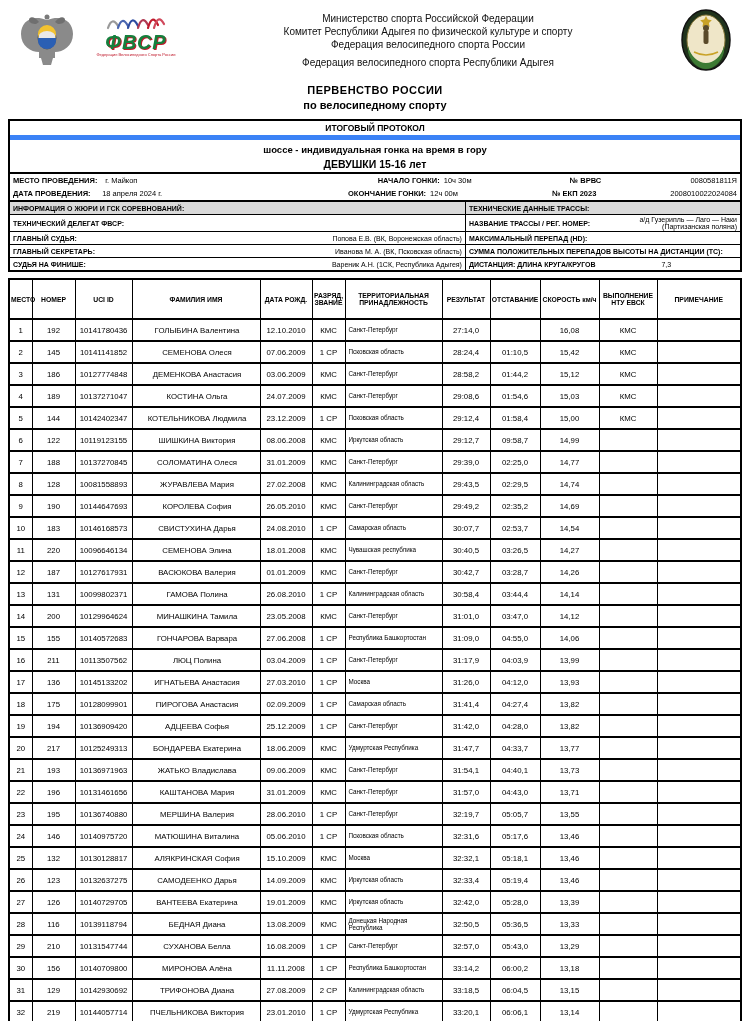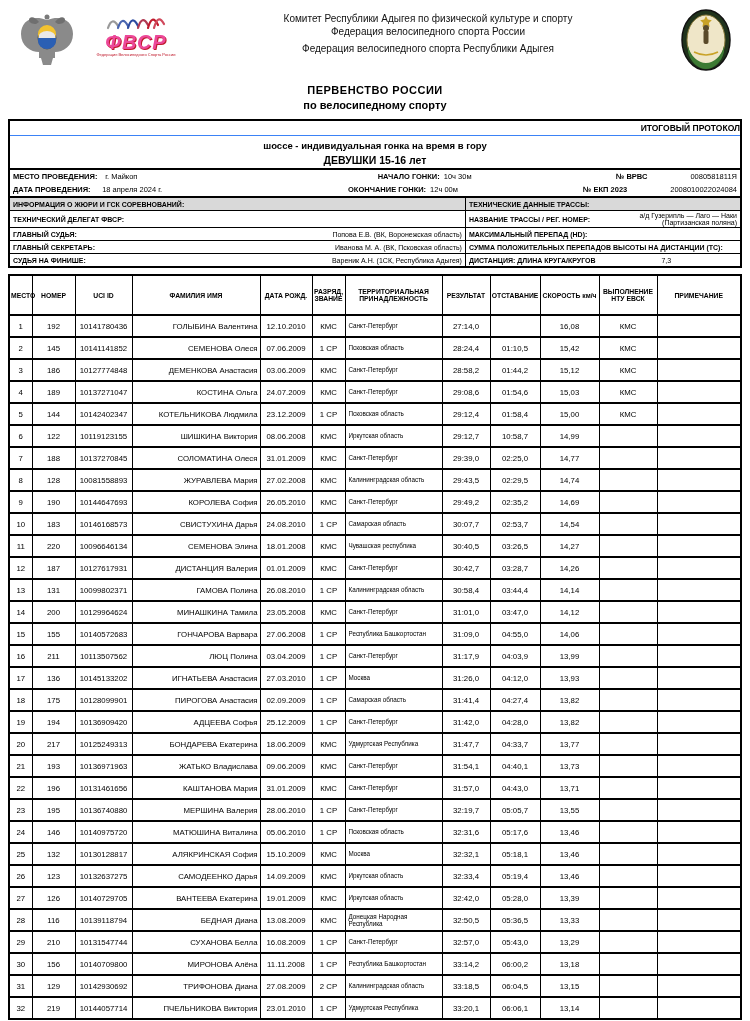--- a/index.html
+++ b/index.html
@@ -4,63 +4,63 @@
 <style>
   html,body { margin:0; padding:0; background:#fff; }
   body { width:750px; font-family:"Liberation Sans", sans-serif; color:#000; }
   .page { padding:4px 8px 0 8px; }
 
   
   .top { display:flex; align-items:flex-start; }
   .logo-box { flex-shrink:0; display:flex; flex-direction:column; align-items:center; }
   .logo-ministry { width:78px; padding-top:8px; }
   .logo-fvsr { width:100px; padding-top:6px; text-align:center; }
-  .fvsr-word { font-size:20px; font-weight:bold; font-style:italic; color:#ec4899;
+  .fvsr-word { font-size:20px; font-weight:bold; font-style:italic; color:#15803d;
                text-shadow:1px 1px 0 #c01a2c; letter-spacing:1px; line-height:1; }
   .fvsr-sub { font-size:4px; color:#c01a2c; line-height:1.2; margin-top:1px; }
   .logo-adygea { width:72px; padding-top:4px; }
   .org-block { flex:1; text-align:center; font-size:10px; line-height:1.32; color:#111; padding-top:8px; }
   .org-block .l4 { margin-top:4px; }
 
   .title { text-align:center; font-weight:bold; font-size:11px; margin-top:12px; letter-spacing:.5px; }
   .subtitle { text-align:center; font-weight:bold; font-size:11px; margin-top:3px; margin-bottom:8px; }
 
   
   .main-box { border:2px solid #000; }
-  .doc-type { text-align:right; font-weight:bold; font-size:8.5px; padding:2px 0; border-bottom:1px solid #3b82f6; }
+  .doc-type { text-align:center; font-weight:bold; font-size:8.5px; padding:2px 16px; border-bottom:5px solid #3b82f6; }
   .discipline { text-align:center; font-weight:bold; font-size:9.5px; padding:4px 0 1px 0; }
   .category { text-align:center; font-weight:bold; font-size:10.5px; padding:2px 0 2px 0; border-bottom:2px solid #000; }
 
   .meta-row { display:flex; align-items:center; font-size:7.5px; height:13px; padding:0 3px; }
   .m-lbl { width:95px; font-weight:bold; }
   .m-val { width:230px; }
   .m-rlbl { width:115px; text-align:right; font-weight:bold; }
   .m-rval { width:130px; padding-left:4px; }
-  .m-nlbl { width:80px; font-weight:bold;text-align:right; }
+  .m-nlbl { width:80px; font-weight:bold; }
   .m-nval { flex:1; text-align:right;margin-left:43px; }
   .meta-bottom { border-bottom:2px solid #000; }
 
   .split { display:flex; border-bottom:1px solid #000; font-size:7px; min-height:12px; align-items:stretch; }
   .split:last-child { border-bottom:none; }
   .sp-left { width:61.5%; border-right:1px solid #000; display:flex; align-items:center;
              justify-content:space-between; padding:1px 3px; }
   .sp-right { flex:1; display:flex; align-items:center; padding:1px 3px; }
   .gray { background:#d9d9d9; font-weight:bold; }
   .sp-lbl { font-weight:bold; white-space:nowrap; }
   .sp-val { text-align:right; }
   .sp-right .sp-val { flex:1; }
   .sp-right .center-val { flex:1; text-align:center; }
 
   
   table.results { width:100%; border-collapse:collapse; margin-top:6px; border:2px solid #000; table-layout:fixed; }
   .results th { border:1px solid #000; border-bottom:2px solid #000; font-size:6.8px; font-weight:bold;
                 height:36px; padding:1px; text-align:center; vertical-align:middle; }
   .results td { border:1px solid #000; border-top:2px solid #000; font-size:7.8px; height:20px;
                 text-align:center; padding:0 2px; overflow:hidden; vertical-align:middle; }
-  .results td.c3 { text-align:right; padding-left:4px; }
+  .results td.c3 { text-align:center; padding-left:4px; }
   .results td.c6 { text-align:left; font-size:6.3px; padding-left:3px; line-height:1.15; }
 </style>
 </head>
 <body>
 
 <div class="page">
 
   <div class="top">
     <div class="logo-box logo-ministry">
       <svg width="60" height="58" viewBox="0 0 60 58">
@@ -82,20 +82,21 @@
           <path d="M24 18 Q28 4 34 16" stroke="#2c4ba0"></path>
           <path d="M34 18 Q38 4 44 15" stroke="#b03a52"></path>
           <path d="M44 18 Q48 3 54 15" stroke="#c01a2c"></path>
           <path d="M50 18 Q54 3 60 14" stroke="#d0495c"></path>
         </g>
       </svg>
       <div class="fvsr-word">ФВСР</div>
       <div class="fvsr-sub">Федерация Велосипедного Спорта России</div>
     </div>
     <div class="org-block">
+      <div>Министерство спорта Российской Федерации</div>
       <div>Комитет Республики Адыгея по физической культуре и спорту</div>
       <div>Федерация велосипедного спорта России</div>
       <div class="l4">Федерация велосипедного спорта Республики Адыгея</div>
     </div>
     <div class="logo-box logo-adygea">
       <svg width="52" height="64" viewBox="0 0 52 64">
         <ellipse cx="26" cy="32" rx="24" ry="30" fill="#20331c" stroke="#111" stroke-width="1.5"></ellipse>
         <ellipse cx="26" cy="32" rx="19" ry="25" fill="#efe6c8" stroke="#8a7a3a" stroke-width="1"></ellipse>
         <path d="M8 38 A19 25 0 0 0 44 38 L44 44 A19 25 0 0 1 8 44 Z" fill="#3c7a33"></path>
         <path d="M26 8 l1.8 3.6 4 .6 -2.9 2.8 .7 4 -3.6-1.9 -3.6 1.9 .7-4 -2.9-2.8 4-.6 Z" fill="#c9a227"></path>
@@ -288,21 +289,21 @@
 
         <tr>
           <td class="c0">6</td>
           <td class="c1">122</td>
           <td class="c2">10119123155</td>
           <td class="c3">ШИШКИНА Виктория</td>
           <td class="c4">08.06.2008</td>
           <td class="c5">КМС</td>
           <td class="c6">Иркутская область</td>
           <td class="c7">29:12,7</td>
-          <td class="c8">10:58,7</td>
+          <td class="c8">09:58,7</td>
           <td class="c9">14,99</td>
           <td class="c10"></td>
           <td class="c11"></td>
         </tr>
 
         <tr>
           <td class="c0">7</td>
           <td class="c1">188</td>
           <td class="c2">10137270845</td>
           <td class="c3">СОЛОМАТИНА Олеся</td>
@@ -373,21 +374,21 @@
           <td class="c8">03:26,5</td>
           <td class="c9">14,27</td>
           <td class="c10"></td>
           <td class="c11"></td>
         </tr>
 
         <tr>
           <td class="c0">12</td>
           <td class="c1">187</td>
           <td class="c2">10127617931</td>
-          <td class="c3">ДИСТАНЦИЯ Валерия</td>
+          <td class="c3">ВАСЮКОВА Валерия</td>
           <td class="c4">01.01.2009</td>
           <td class="c5">КМС</td>
           <td class="c6">Санкт-Петербург</td>
           <td class="c7">30:42,7</td>
           <td class="c8">03:28,7</td>
           <td class="c9">14,26</td>
           <td class="c10"></td>
           <td class="c11"></td>
         </tr>
 

